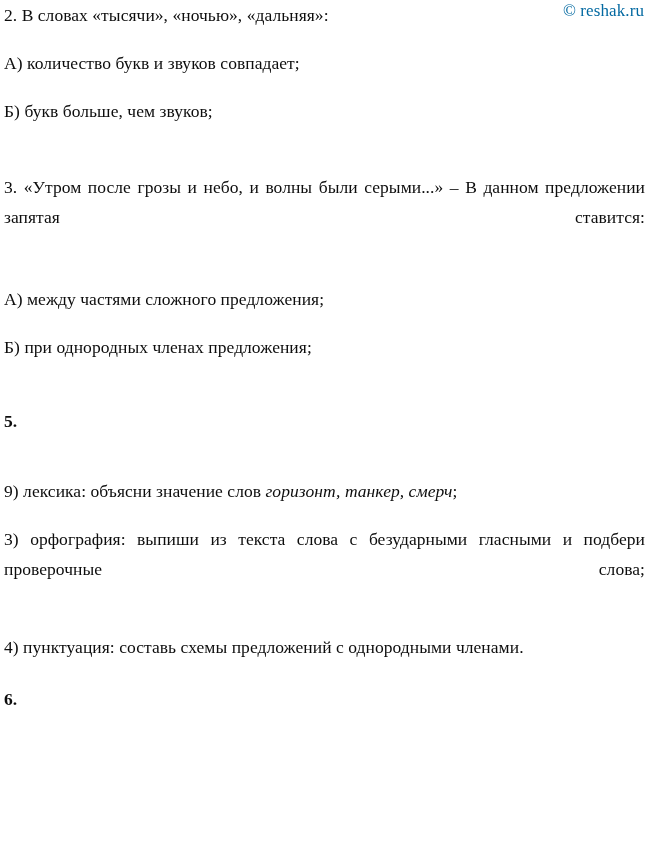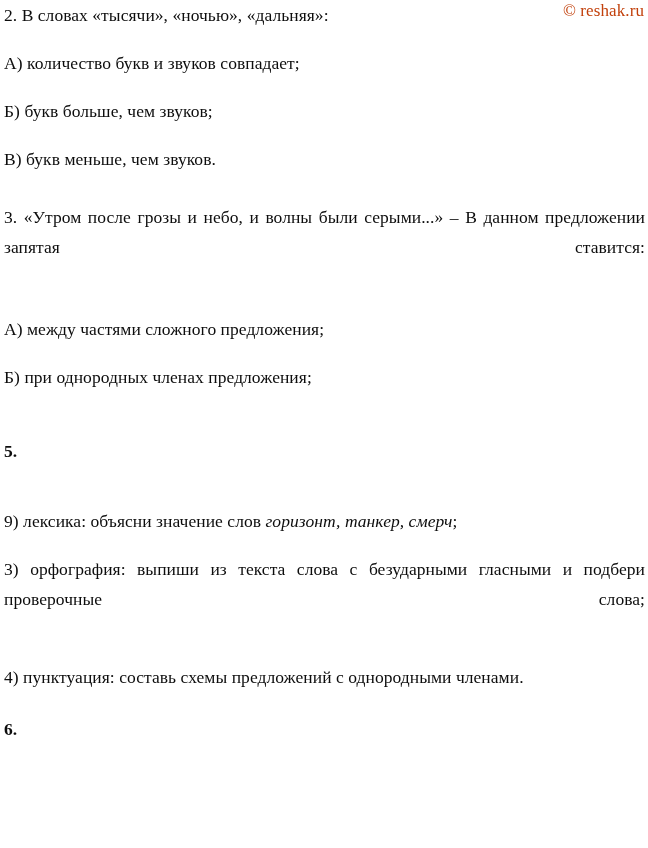--- a/index.html
+++ b/index.html
@@ -27,21 +27,21 @@
   }
 
   
   .watermark {
     position: absolute;
     top: 1px;
     right: 4px;
     font-family: "Liberation Serif", "DejaVu Serif", serif;
     font-size: 17px;
     line-height: 20px;
-    color: #c2410c;
+    color: #0369a1;
     white-space: nowrap;
     letter-spacing: 0.1px;
   }
 
   
   .para {
     font-size: 17.5px;
     line-height: 30px;
     margin: 0;
     text-align: left;
@@ -88,21 +88,20 @@
   <div class="gap-18"></div>
 
   <p class="para">А) количество букв и звуков совпадает;</p>
 
   <div class="gap-18"></div>
 
   <p class="para">Б) букв больше, чем звуков;</p>
 
   <div class="gap-18"></div>
 
-  <p class="para">В) букв меньше, чем звуков.</p>
 
   <div class="gap-28"></div>
 
   <p class="para justify">3. «Утром после грозы и небо, и волны были серыми...» – В данном предложении запятая ставится:</p>
 
   <div class="gap-22"></div>
 
   <p class="para">А) между частями сложного предложения;</p>
 
   <div class="gap-18"></div>

